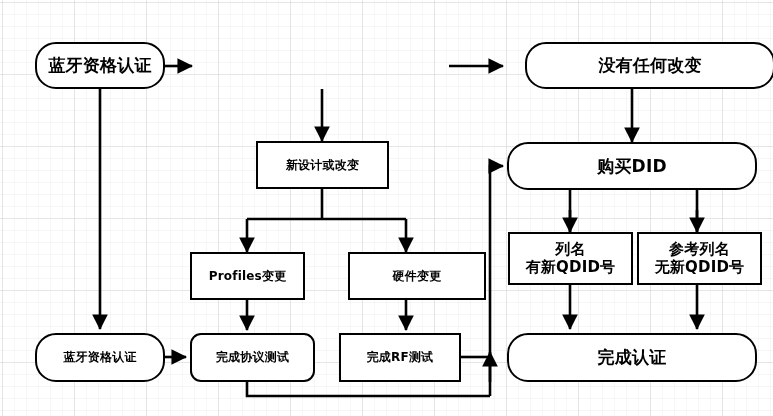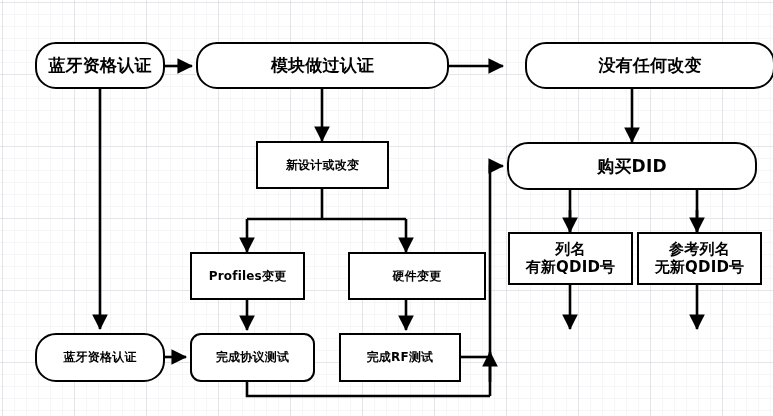--- a/index.html
+++ b/index.html
@@ -98,21 +98,20 @@
       <path d="M570,210 L570,232" marker-end="url(#ah)"></path>
       <path d="M697,210 L697,232" marker-end="url(#ah)"></path>
 
       <path d="M570,285 L570,329" marker-end="url(#ah)"></path>
       <path d="M697,285 L697,329" marker-end="url(#ah)"></path>
     </g>
   </svg>
 
   <div class="node round f17" style="left:35px; top:42px; width:130px; height:47px;">蓝牙资格认证</div>
 
-  <div class="node round f17" style="left:196px; top:42px; width:253px; height:47px;">模块做过认证</div>
 
   <div class="node round f17" style="left:507px; top:42px; width:250px; height:47px;margin-left:18px;">没有任何改变</div>
 
   <div class="node rect f16" style="left:256px; top:141px; width:133px; height:48px;">新设计或改变</div>
 
   <div class="node round f17" style="left:507px; top:142px; width:250px; height:48px;">购买DID</div>
 
   <div class="node rect f16" style="left:190px; top:252px; width:115px; height:48px;">Profiles变更</div>
 
   <div class="node rect f16" style="left:348px; top:252px; width:138px; height:48px;">硬件变更</div>
@@ -122,14 +121,15 @@
 
   <div class="node rect f15" style="left:637px; top:232px; width:125px; height:53px;">参考列名
 无新QDID号</div>
 
   <div class="node round f16" style="left:35px; top:333px; width:130px; height:49px;">蓝牙资格认证</div>
 
   <div class="node rect f16" style="left:190px; top:333px; width:125px; height:49px;border-radius:11px;">完成协议测试</div>
 
   <div class="node rect f16" style="left:339px; top:333px; width:122px; height:49px;">完成RF测试</div>
 
+  <div class="node round f17" style="left:507px; top:333px; width:250px; height:49px;">完成认证</div>
 
 </div>
 
 </body></html>

